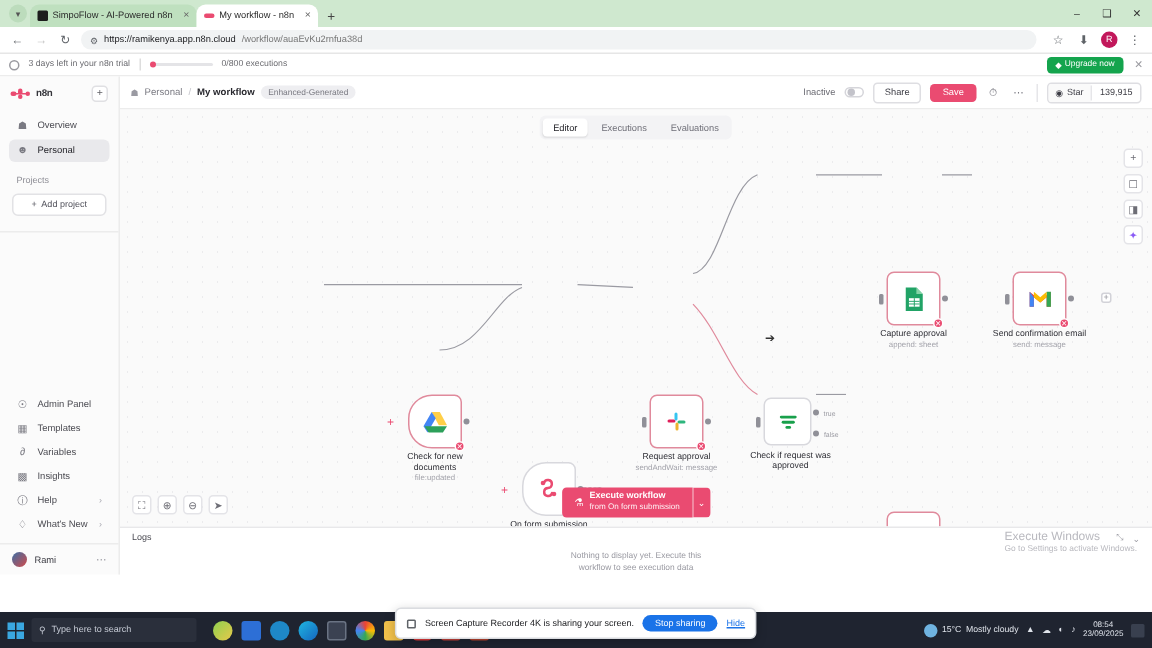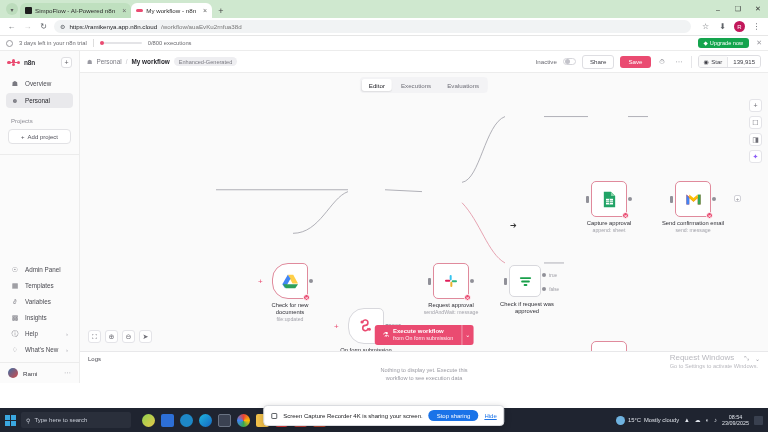--- a/index.html
+++ b/index.html
@@ -586,21 +586,21 @@
         </div>
         <div class="logs-body">
           <span>
             <span style="display:block">Nothing to display yet. Execute this</span>
             <span style="display:block">workflow to see execution data</span>
           </span>
         </div>
       </div>
 
       <div class="activate">
-        <div class="activate-t1">Request Windows</div>
+        <div class="activate-t1">Execute Windows</div>
         <div class="activate-t2">Go to Settings to activate Windows.</div>
       </div>
     </div>
   </div>
 
   <div class="share-bar">
     <span class="share-ico"></span>
     <span>Screen Capture Recorder 4K is sharing your screen.</span>
     <span class="stop-share">Stop sharing</span>
     <span class="hide-link">Hide</span>

